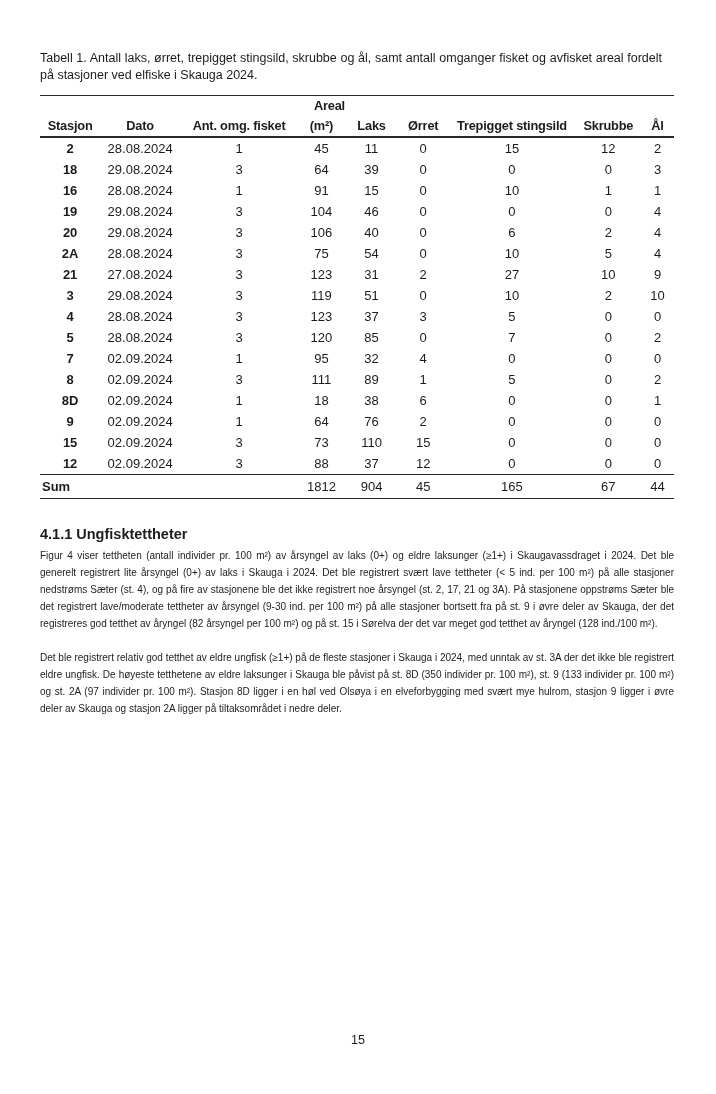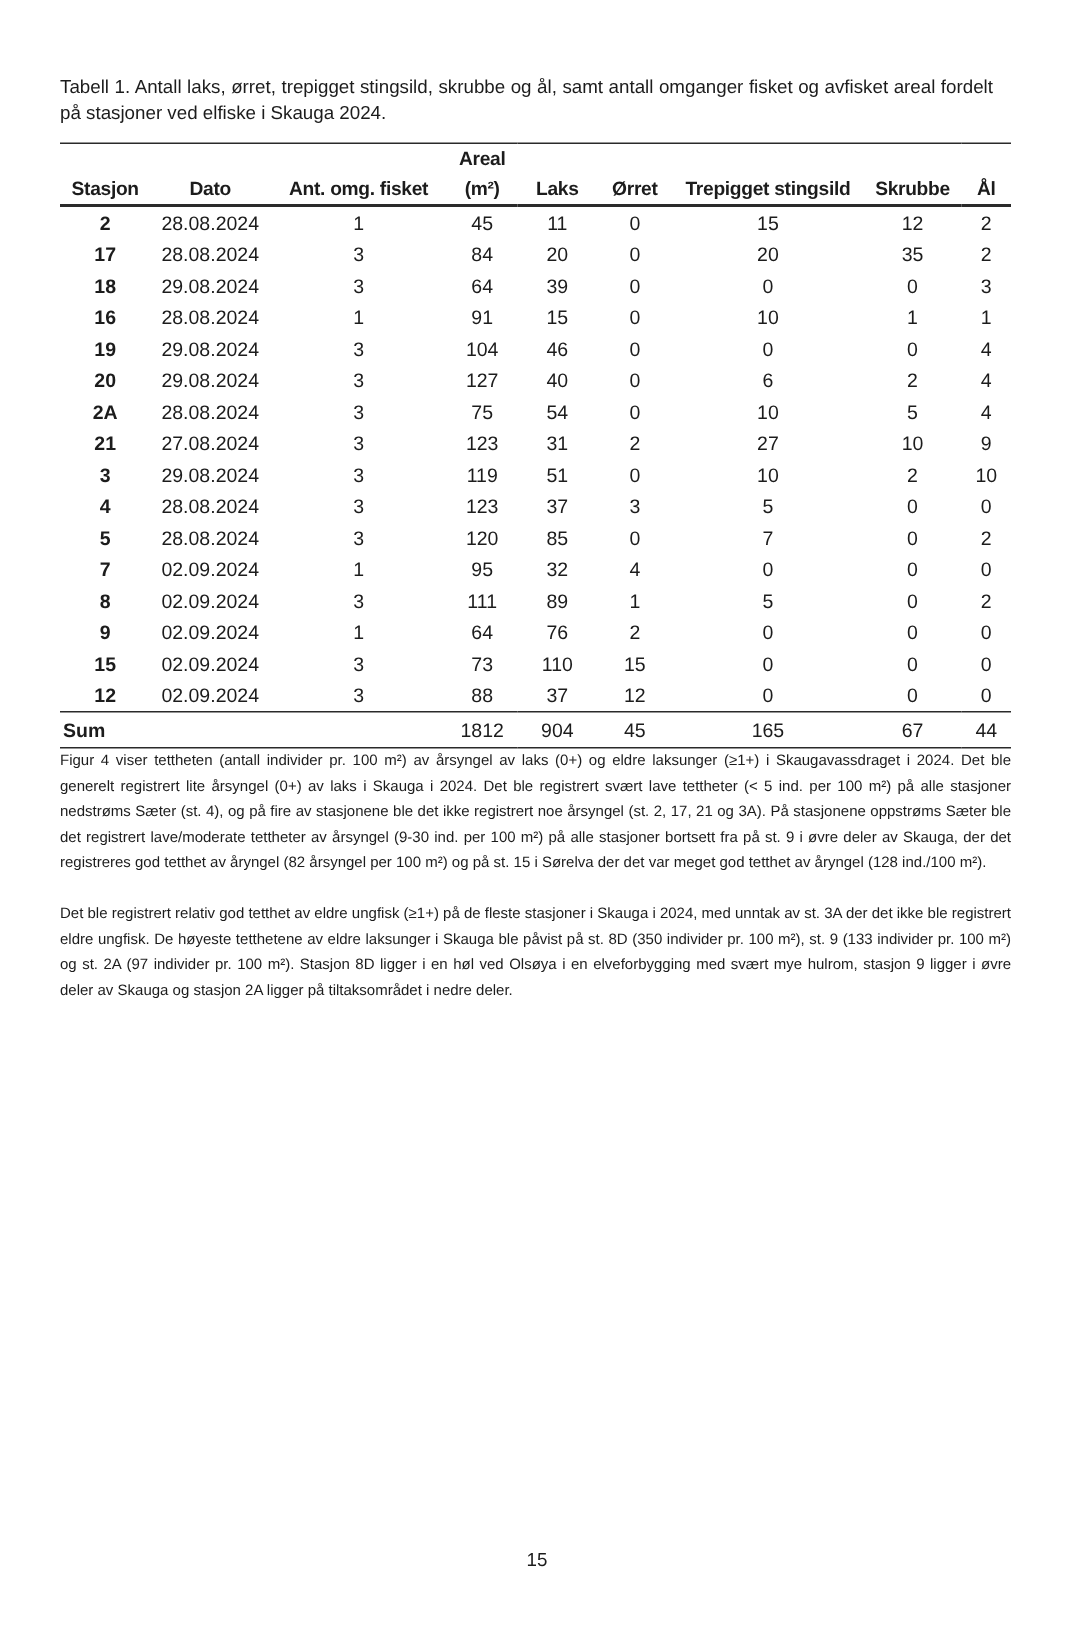--- a/index.html
+++ b/index.html
@@ -21,21 +21,21 @@
     width:100%;
     border-collapse:collapse;
     table-layout:fixed;
   }
   col.c0{width:9.5%}col.c1{width:12.6%}col.c2{width:18.6%}
   col.c3{width:7.4%}col.c4{width:8.4%}col.c5{width:7.9%}
   col.c6{width:20.1%}col.c7{width:10.3%}col.c8{width:5.2%}
   .group-row th{
     border-top:1.5px solid #2a2a2a;
     font-size:12.8px;font-weight:bold;letter-spacing:-0.2px;
-    height:16px;padding:1px 0 0 0;text-align:center;vertical-align:bottom;
+    height:16px;padding:1px 0 0 0;text-align:right;vertical-align:bottom;
   }
   .header-row th{
     font-size:12.8px;font-weight:bold;letter-spacing:-0.2px;
     height:20px;padding:0 0 3px 0;
     border-bottom:2.5px solid #2a2a2a;
     text-align:center;vertical-align:bottom;
     overflow:hidden;white-space:nowrap;
   }
   tbody td{
     height:21px;font-size:13px;
@@ -111,31 +111,20 @@
           <td class="c1">28.08.2024</td>
           <td class="c2">1</td>
           <td class="c3">45</td>
           <td class="c4">11</td>
           <td class="c5">0</td>
           <td class="c6">15</td>
           <td class="c7">12</td>
           <td class="c8">2</td>
         </tr>
         <tr>
-          <td class="c0">17</td>
-          <td class="c1">28.08.2024</td>
-          <td class="c2">3</td>
-          <td class="c3">84</td>
-          <td class="c4">20</td>
-          <td class="c5">0</td>
-          <td class="c6">20</td>
-          <td class="c7">35</td>
-          <td class="c8">2</td>
-        </tr>
-        <tr>
           <td class="c0">18</td>
           <td class="c1">29.08.2024</td>
           <td class="c2">3</td>
           <td class="c3">64</td>
           <td class="c4">39</td>
           <td class="c5">0</td>
           <td class="c6">0</td>
           <td class="c7">0</td>
           <td class="c8">3</td>
         </tr>
@@ -158,21 +147,21 @@
           <td class="c4">46</td>
           <td class="c5">0</td>
           <td class="c6">0</td>
           <td class="c7">0</td>
           <td class="c8">4</td>
         </tr>
         <tr>
           <td class="c0">20</td>
           <td class="c1">29.08.2024</td>
           <td class="c2">3</td>
-          <td class="c3">127</td>
+          <td class="c3">106</td>
           <td class="c4">40</td>
           <td class="c5">0</td>
           <td class="c6">6</td>
           <td class="c7">2</td>
           <td class="c8">4</td>
         </tr>
         <tr>
           <td class="c0">2A</td>
           <td class="c1">28.08.2024</td>
           <td class="c2">3</td>
@@ -241,20 +230,31 @@
         <tr>
           <td class="c0">8</td>
           <td class="c1">02.09.2024</td>
           <td class="c2">3</td>
           <td class="c3">111</td>
           <td class="c4">89</td>
           <td class="c5">1</td>
           <td class="c6">5</td>
           <td class="c7">0</td>
           <td class="c8">2</td>
+        </tr>
+        <tr>
+          <td class="c0">8D</td>
+          <td class="c1">02.09.2024</td>
+          <td class="c2">1</td>
+          <td class="c3">18</td>
+          <td class="c4">38</td>
+          <td class="c5">6</td>
+          <td class="c6">0</td>
+          <td class="c7">0</td>
+          <td class="c8">1</td>
         </tr>
         <tr>
           <td class="c0">9</td>
           <td class="c1">02.09.2024</td>
           <td class="c2">1</td>
           <td class="c3">64</td>
           <td class="c4">76</td>
           <td class="c5">2</td>
           <td class="c6">0</td>
           <td class="c7">0</td>
@@ -291,20 +291,21 @@
           <td class="c3">1812</td>
           <td class="c4">904</td>
           <td class="c5">45</td>
           <td class="c6">165</td>
           <td class="c7">67</td>
           <td class="c8">44</td>
         </tr>
     </tfoot>
   </table>
 
+  <h3 class="section-heading">4.1.1 Ungfisktettheter</h3>
 
   <p class="body">Figur 4 viser tettheten (antall individer pr. 100 m²) av årsyngel av laks (0+) og eldre laksunger (≥1+) i Skaugavassdraget i 2024. Det ble generelt registrert lite årsyngel (0+) av laks i Skauga i 2024. Det ble registrert svært lave tettheter (&lt; 5 ind. per 100 m²) på alle stasjoner nedstrøms Sæter (st. 4), og på fire av stasjonene ble det ikke registrert noe årsyngel (st. 2, 17, 21 og 3A). På stasjonene oppstrøms Sæter ble det registrert lave/moderate tettheter av årsyngel (9-30 ind. per 100 m²) på alle stasjoner bortsett fra på st. 9 i øvre deler av Skauga, der det registreres god tetthet av åryngel (82 årsyngel per 100 m²) og på st. 15 i Sørelva der det var meget god tetthet av åryngel (128 ind./100 m²).</p>
 
   <p class="body">Det ble registrert relativ god tetthet av eldre ungfisk (≥1+) på de fleste stasjoner i Skauga i 2024, med unntak av st. 3A der det ikke ble registrert eldre ungfisk. De høyeste tetthetene av eldre laksunger i Skauga ble påvist på st. 8D (350 individer pr. 100 m²), st. 9 (133 individer pr. 100 m²) og st. 2A (97 individer pr. 100 m²). Stasjon 8D ligger i en høl ved Olsøya i en elveforbygging med svært mye hulrom, stasjon 9 ligger i øvre deler av Skauga og stasjon 2A ligger på tiltaksområdet i nedre deler.</p>
 
 </div>
 
 <div class="page-number">15</div>
 
 </body></html>

